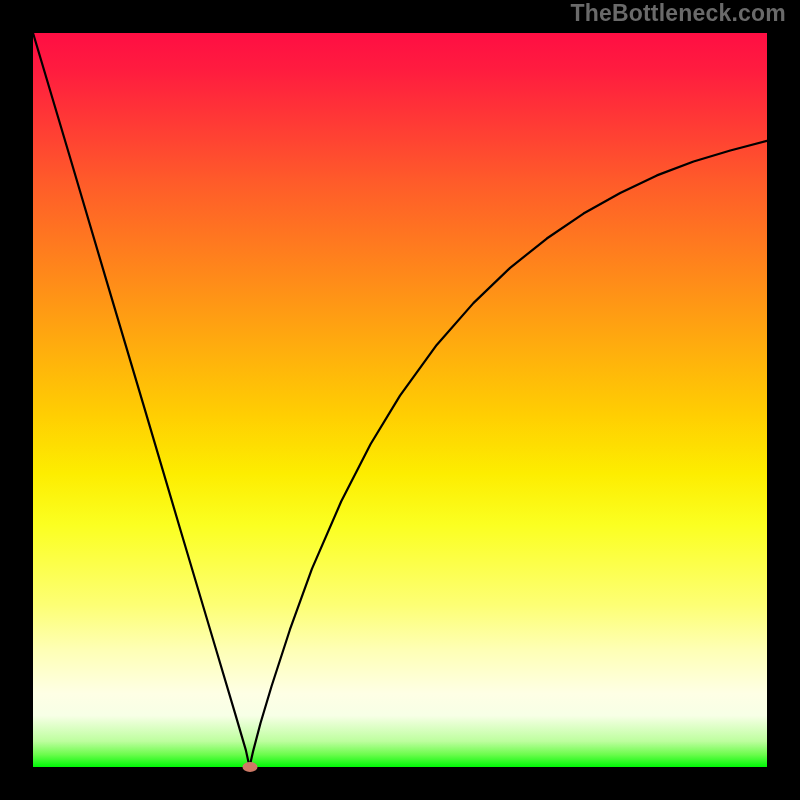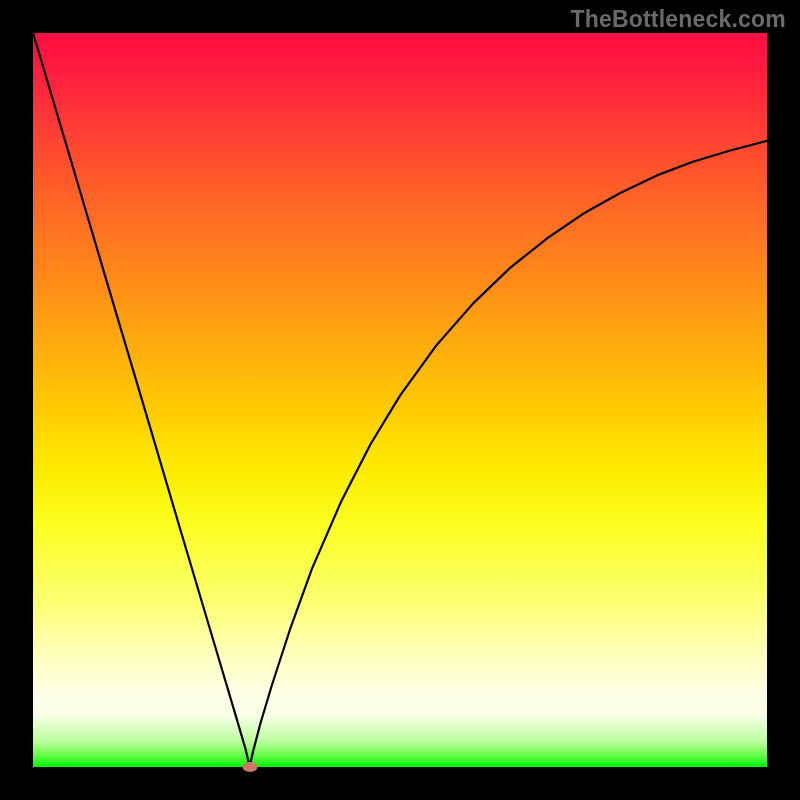--- a/index.html
+++ b/index.html
@@ -57,21 +57,21 @@
   .marker {
     position: absolute;
     width: 15px;
     height: 10px;
     border-radius: 50%;
     background: #ce7966;
     transform: translate(-50%, -50%);
   }
   .watermark {
     position: absolute;
-    top: 6px;
+    top: 0;
     right: 14px;
     color: #6a6a6a;
     font-weight: 600;
     font-size: 23px;
     letter-spacing: 0.2px;
   }
 </style>
 </head>
 <body>
 

